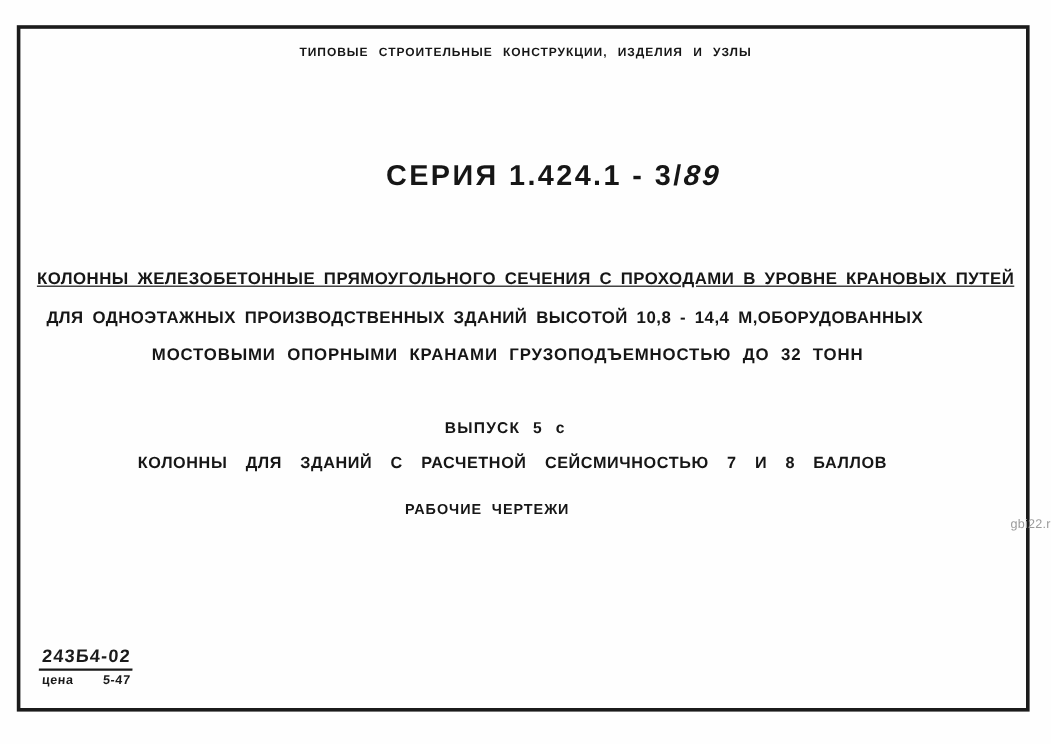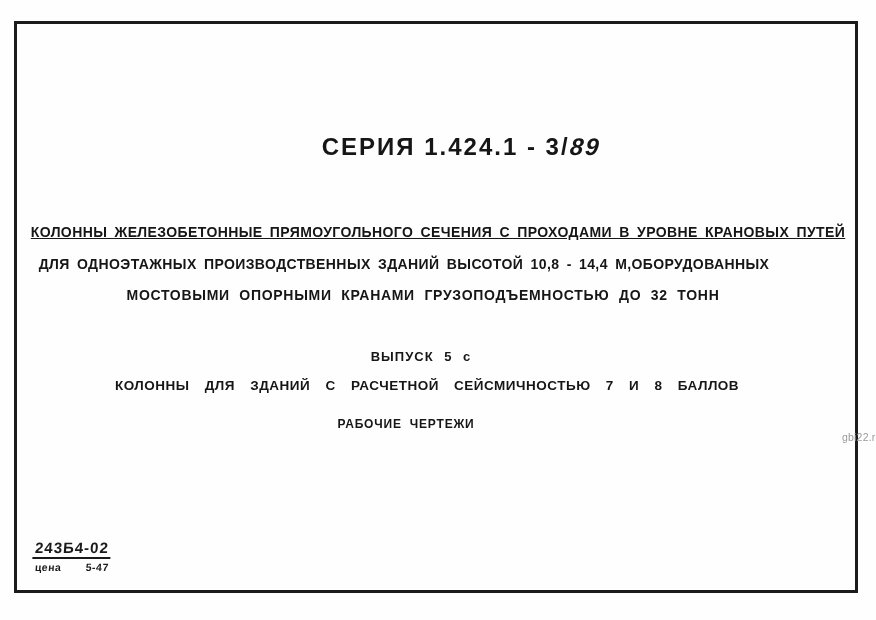--- a/index.html
+++ b/index.html
@@ -130,20 +130,21 @@
     letter-spacing: 0.2px;
   }
 </style>
 </head>
 <body>
 
 <div class="scan-page">
 
   <div class="frame"></div>
 
+  <div class="txt header-line">ТИПОВЫЕ СТРОИТЕЛЬНЫЕ КОНСТРУКЦИИ, ИЗДЕЛИЯ И УЗЛЫ</div>
 
   <div class="txt series-line">
     <span>СЕРИЯ 1.424.1 - 3/</span><span class="handwritten">89</span>
   </div>
 
   <div class="txt title-1">КОЛОННЫ ЖЕЛЕЗОБЕТОННЫЕ ПРЯМОУГОЛЬНОГО СЕЧЕНИЯ С ПРОХОДАМИ В УРОВНЕ КРАНОВЫХ ПУТЕЙ</div>
 
   <div class="txt title-2">ДЛЯ ОДНОЭТАЖНЫХ ПРОИЗВОДСТВЕННЫХ ЗДАНИЙ ВЫСОТОЙ 10,8 - 14,4 М,ОБОРУДОВАННЫХ</div>
 
   <div class="txt title-3">МОСТОВЫМИ ОПОРНЫМИ КРАНАМИ ГРУЗОПОДЪЕМНОСТЬЮ ДО 32 ТОНН</div>

